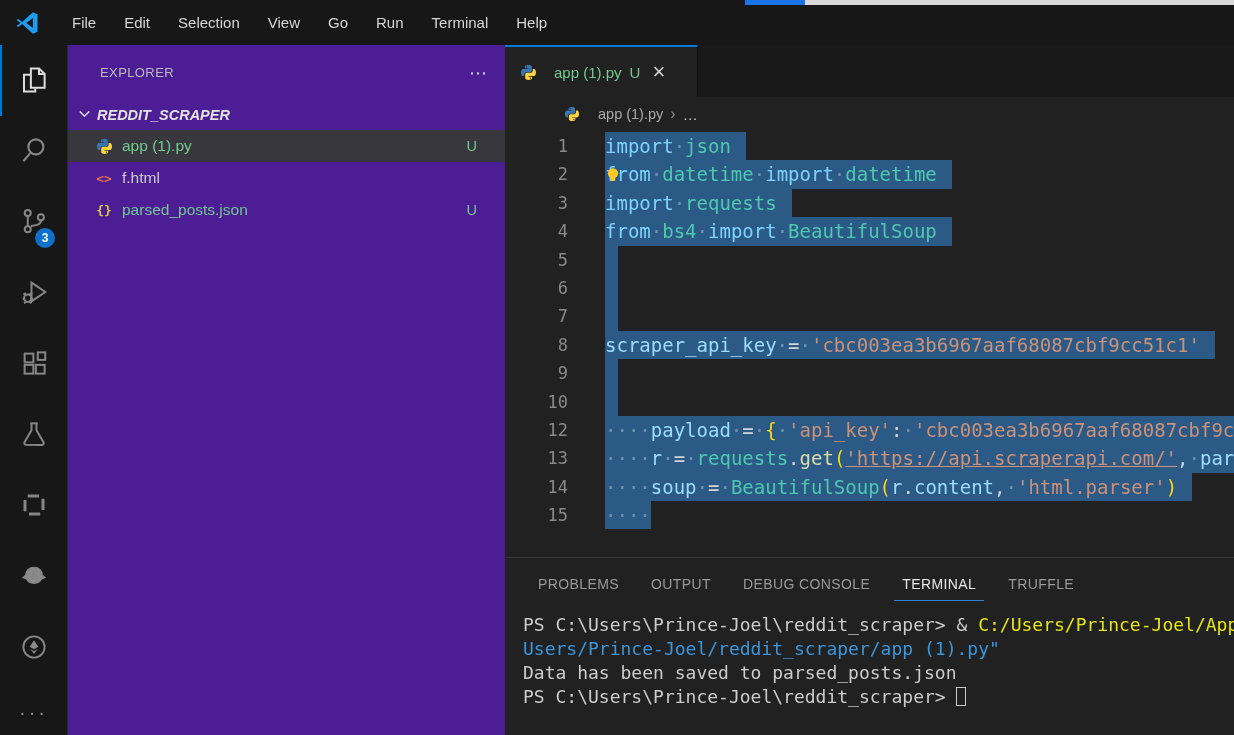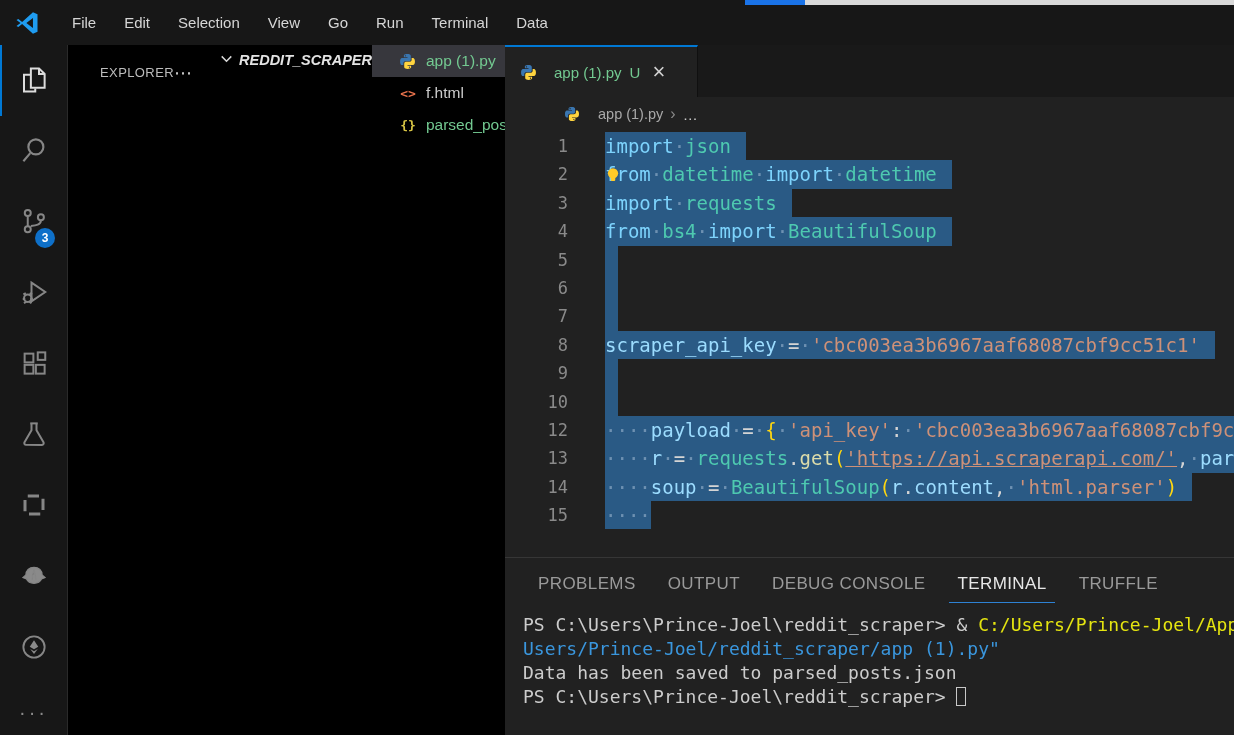--- a/index.html
+++ b/index.html
@@ -28,21 +28,21 @@
   .ab-item.active { box-shadow:inset 2px 0 0 #0078d4; }
   .ab-item svg { stroke:#868686; }
   .ab-item.active svg { stroke:#dcdcdc; }
   .ab-badge { position:absolute; right:12px; bottom:10px; min-width:20px; height:20px; border-radius:10px;
               background:#0e70c9; color:#fff; font-size:12px; font-weight:bold; display:flex;
               align-items:center; justify-content:center; }
   .ab-dots { height:46px; display:flex; align-items:center; justify-content:center; color:#8a8a8a;
              font-size:20px; letter-spacing:3px; cursor:pointer; }
 
   
-  .sidebar { width:437px; background:#000000; flex:none; display:flex; flex-direction:row; color:#cccccc; }
+  .sidebar { width:437px; background:#4c1d95; flex:none; display:flex; flex-direction:column; color:#cccccc; }
   .sb-header { height:55px; display:flex; align-items:center; padding:0 18px 0 32px; }
   .sb-title { font-size:13px; color:#bcbcbc; letter-spacing:0.4px; }
   .sb-ellipsis { margin-left:auto; color:#cfcfcf; font-size:18px; cursor:pointer; line-height:10px; }
   .folder-row { height:30px; display:flex; align-items:center; padding-left:8px; font-weight:bold;
                 font-size:14.5px; color:#e3e3e3; cursor:pointer;font-style:italic; }
   .folder-row svg { margin-right:4px; flex:none; }
   .file-row { height:32px; display:flex; align-items:center; padding-left:27px; font-size:15.5px; cursor:pointer; }
   .file-row.selected { background:#37373d; }
   .fi { width:18px; margin-right:9px; display:flex; justify-content:center; flex:none;
         font-family:"DejaVu Sans Mono", monospace; font-weight:bold; font-size:13px; }
@@ -81,21 +81,21 @@
   .op  { color:#d4d4d4; }
   .str { color:#ce9178; }
   .strlink { color:#ce9178; text-decoration:underline; }
   .br  { color:#ffd710; }
   .wsp { color:rgba(205,222,240,0.42); }
   .bulb { position:absolute; left:-2px; top:4px; z-index:3; }
 
   
   .panel { height:178px; flex:none; border-top:1px solid #363636; display:flex; flex-direction:column; }
   .panel-tabs { height:52px; display:flex; align-items:center; padding-left:25px; flex:none; }
-  .panel-tab { font-size:17px; letter-spacing:0.4px; color:#9a9a9a; margin-right:16px; padding:8px 8px;
+  .panel-tab { font-size:14px; letter-spacing:0.4px; color:#9a9a9a; margin-right:16px; padding:8px 8px;
                cursor:pointer; border-bottom:1.5px solid transparent; }
   .panel-tab.active { color:#e7e7e7; border-bottom:1.5px solid #2e82d4; }
   .terminal { flex:1; font-family:"DejaVu Sans Mono", monospace; font-size:18px; line-height:24px;
               padding:3px 0 0 18px; overflow:hidden; }
   .t-line { white-space:pre; height:24px; }
   .t-w { color:#cccccc; } .t-y { color:#e5e510; } .t-b { color:#3a96dd; }
   .t-cursor { display:inline-block; width:10px; height:19px; border:1.5px solid #c8c8c8; vertical-align:-3px; }
 </style>
 </head>
 <body>
@@ -109,21 +109,21 @@
       </svg>
     </span>
     <div class="menubar">
         <span class="menu-item">File</span>
         <span class="menu-item">Edit</span>
         <span class="menu-item">Selection</span>
         <span class="menu-item">View</span>
         <span class="menu-item">Go</span>
         <span class="menu-item">Run</span>
         <span class="menu-item">Terminal</span>
-        <span class="menu-item">Data</span>
+        <span class="menu-item">Help</span>
       </div>
   </div>
   <div class="top-strip">
     <div class="strip-blue"></div>
     <div class="strip-light"></div>
   </div>
 
   <div class="main">
 
     <div class="activitybar">

